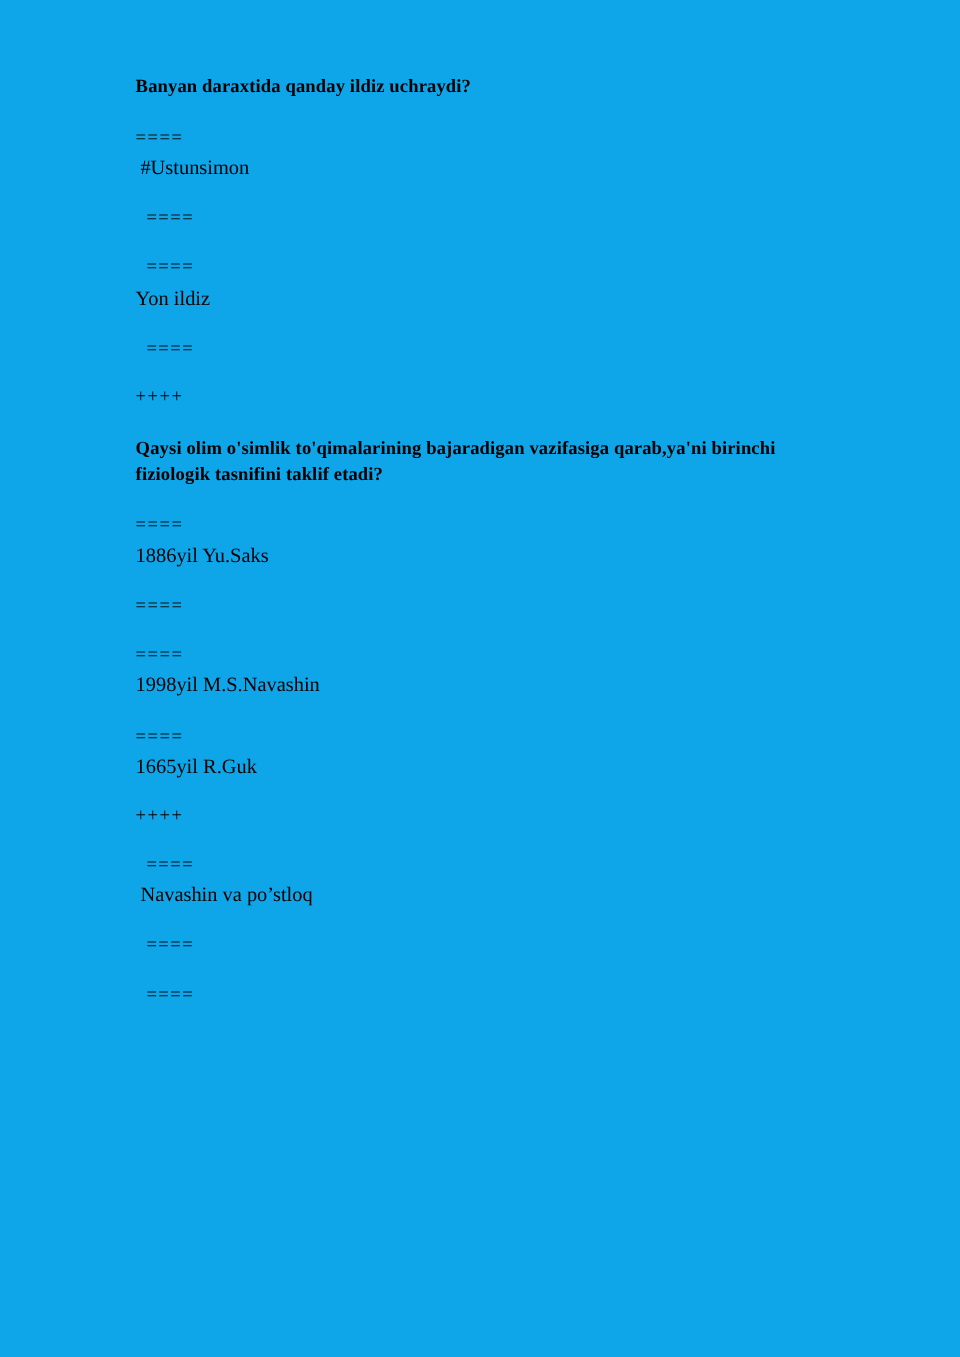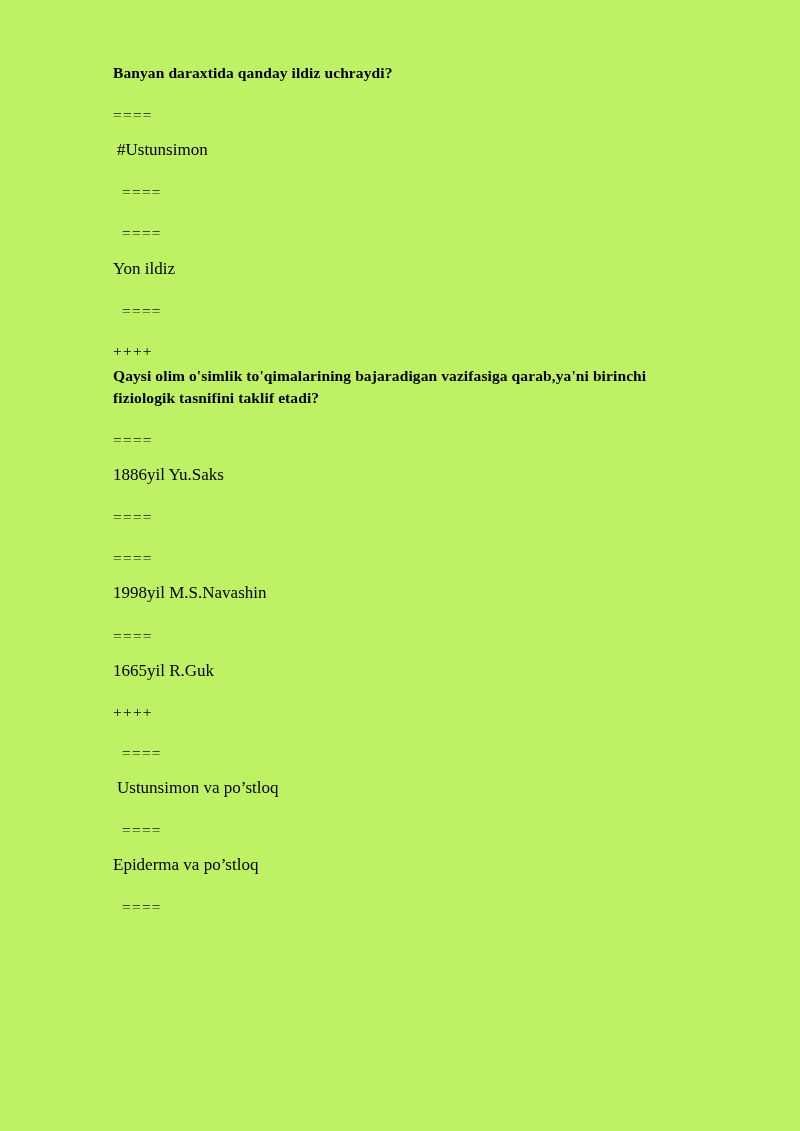--- a/index.html
+++ b/index.html
@@ -10,21 +10,21 @@
     width: 800px;
     height: 1131px;
     background: #ffffff;
     font-family: "Liberation Serif", serif;
     color: #000000;
   }
   .page {
     position: relative;
     width: 800px;
     height: 1131px;
-    background: #bef264;
+    background: #0ea5e9;
     box-sizing: border-box;
     padding: 62px 95px 40px 113px;
   }
   .doc-body {
     width: 100%;
   }
   .block {
     margin: 0;
   }
   .q {
@@ -50,23 +50,23 @@
   }
   .plus {
     font-family: "Liberation Serif", serif;
     font-size: 15.5px;
     line-height: 1.3;
     letter-spacing: 1.2px;
   }
   
   .sp-q     { margin-top: 0px; }
   .sp-sep   { margin-top: 21px; }
-  .sp-ans   { margin-top: 14px; }
+  .sp-ans   { margin-top: 4px; }
   .sp-plus  { margin-top: 20px; }
-  .sp-qafter{ margin-top: 4px; }
+  .sp-qafter{ margin-top: 22px; }
 
   .ind-1 { padding-left: 4px; }
   .ind-2 { padding-left: 9px; }
 </style>
 </head>
 <body>
 
 <div class="page">
   <div class="doc-body">
       <div class="block q sp-q">Banyan daraxtida qanday ildiz uchraydi?</div>
@@ -80,18 +80,17 @@
       <div class="block q sp-qafter">Qaysi olim o'simlik to'qimalarining bajaradigan vazifasiga qarab,ya'ni birinchi fiziologik tasnifini taklif etadi?</div>
       <div class="block sep sp-sep">====</div>
       <div class="block ans sp-ans">1886yil Yu.Saks</div>
       <div class="block sep sp-sep">====</div>
       <div class="block sep sp-sep">====</div>
       <div class="block ans sp-ans">1998yil M.S.Navashin</div>
       <div class="block sep sp-sep">====</div>
       <div class="block ans sp-ans">1665yil R.Guk</div>
       <div class="block plus sp-plus">++++</div>
       <div class="block sep sp-sep ind-2">====</div>
-      <div class="block ans sp-ans ind-1">Ustunsimon va po’stloq</div>
+      <div class="block ans sp-ans ind-1">Navashin va po’stloq</div>
       <div class="block sep sp-sep ind-2">====</div>
-      <div class="block ans sp-ans">Epiderma va po’stloq</div>
       <div class="block sep sp-sep ind-2">====</div>
     </div>
 </div>
 
 </body></html>

